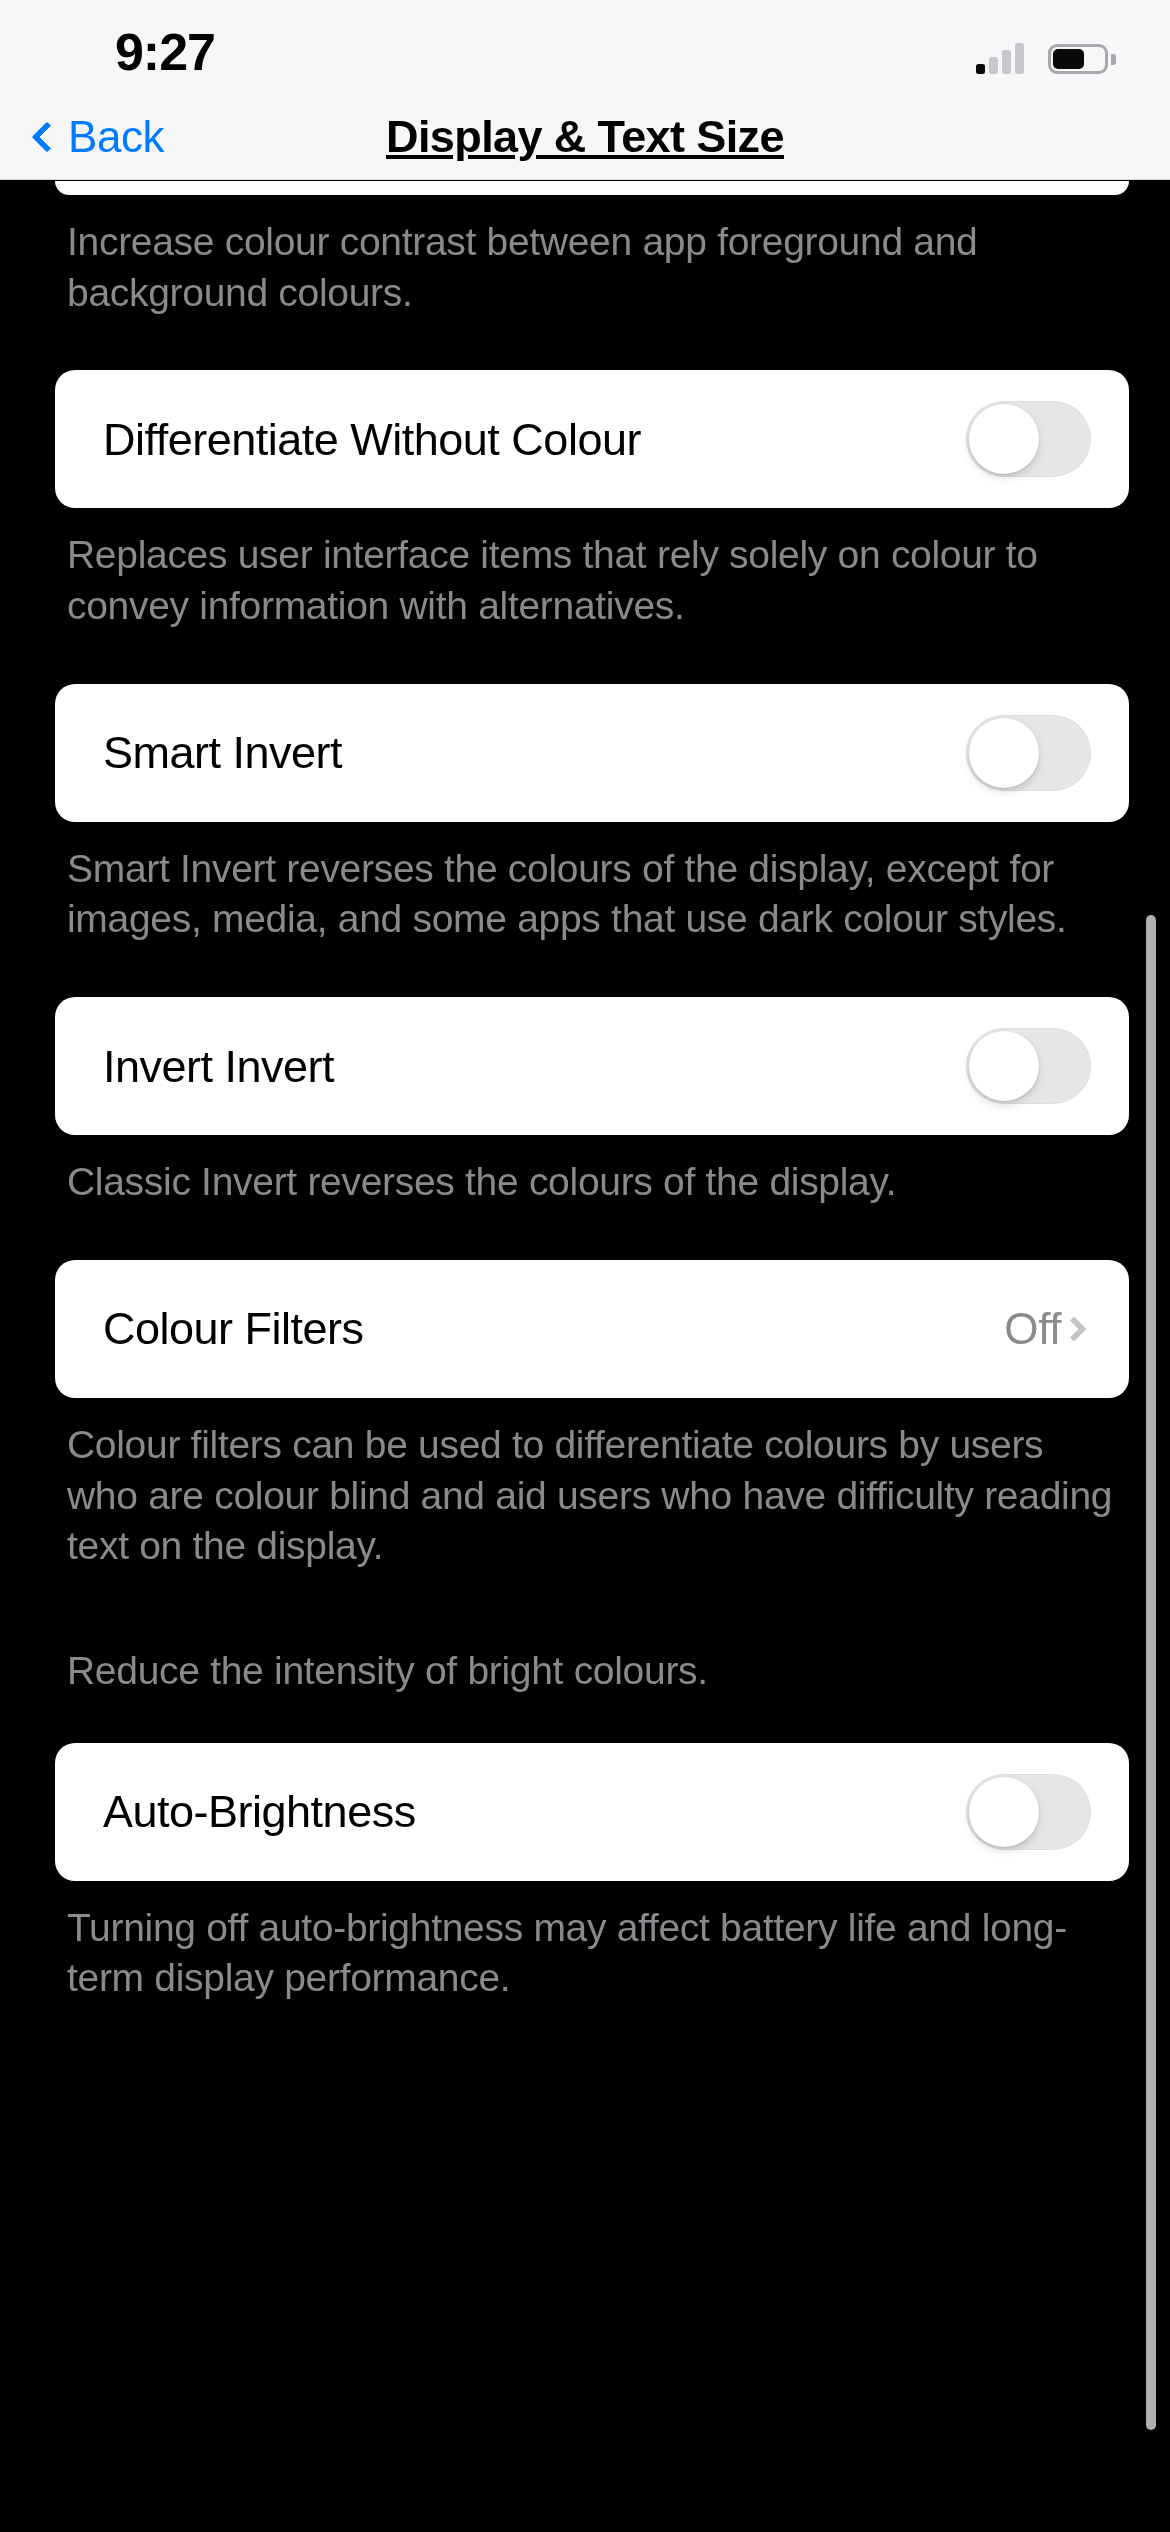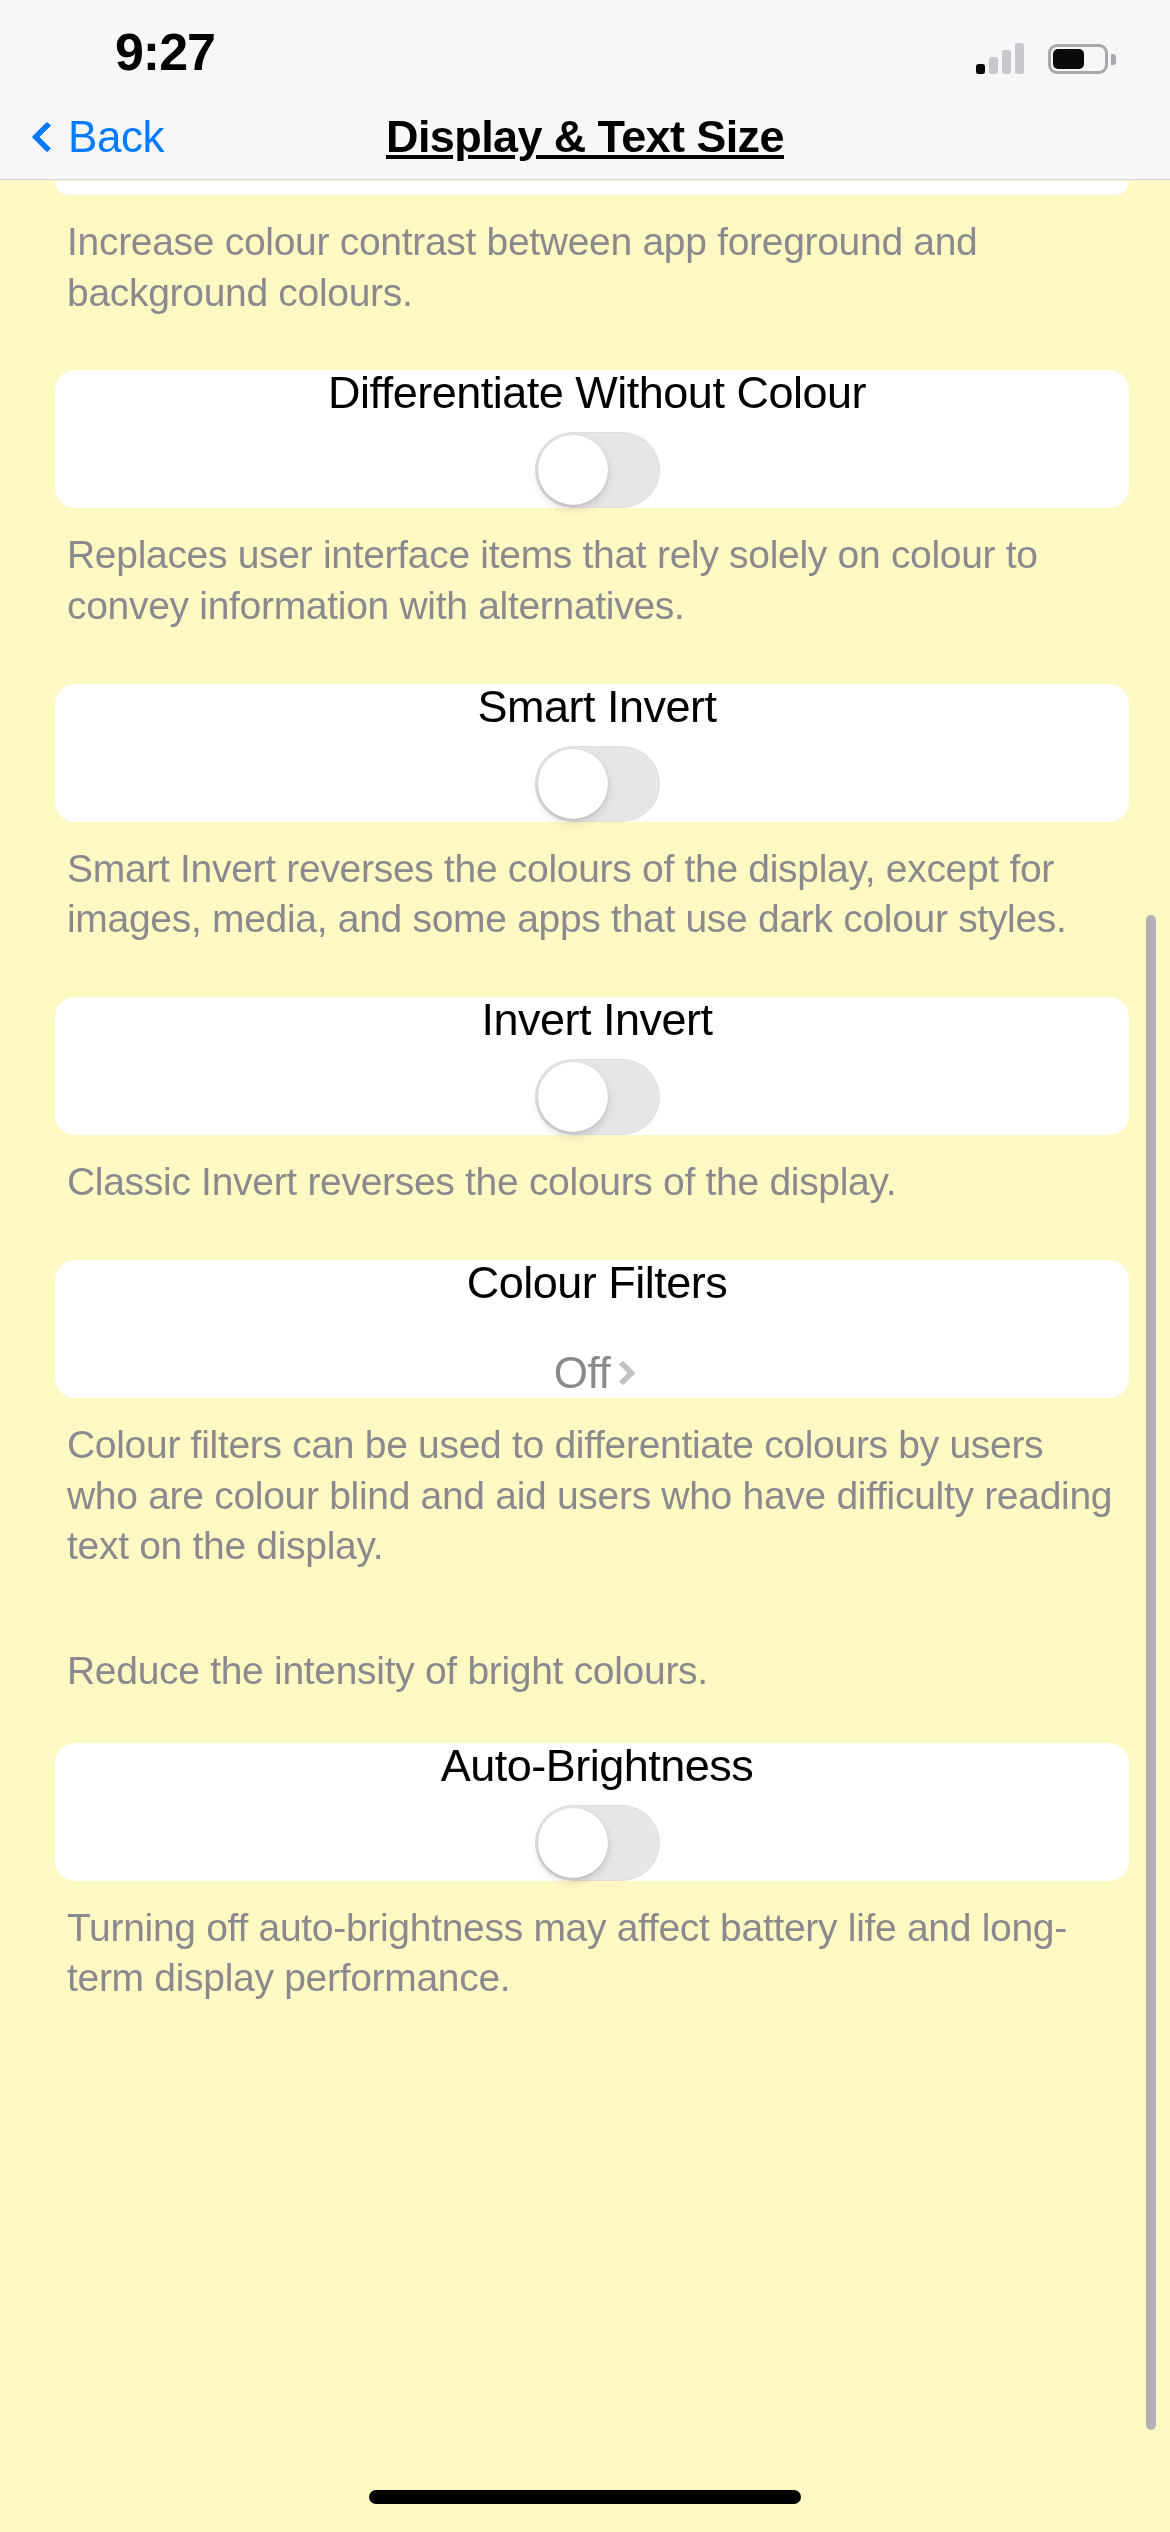--- a/index.html
+++ b/index.html
@@ -4,21 +4,21 @@
 <style>
   * { margin:0; padding:0; box-sizing:border-box; }
   html,body {
     width:1170px; height:2532px;
     background:#F2F1F6;
     font-family:"Liberation Sans", sans-serif;
     -webkit-font-smoothing:antialiased;
     overflow:hidden;
   }
 
-  .screen { position:relative; width:1170px; height:2532px; background:#fef9c3; }
+  .screen { position:relative; width:1170px; height:2532px; background:#000000; }
 
   
   .status-bar {
     position:absolute; top:0; left:0; width:1170px; height:95px;
     background:#F7F7FA;
     display:flex; align-items:center; justify-content:space-between;
     padding:0 60px 0 0;
   }
   .status-time {
     position:absolute; left:0; top:22px; width:330px;
@@ -90,21 +90,21 @@
     border-radius:20px;
   }
   .card.clipped-top {
     border-radius:0 0 20px 20px;
     height:14px;
     margin-top:0;
   }
 
   .row {
     display:flex; align-items:center; justify-content:space-between;
-    height:138px; padding:0 38px 0 48px;flex-direction:column;
+    height:138px; padding:0 38px 0 48px;
   }
   .row-label {
     font-size:45px; color:#000; letter-spacing:-0.5px; line-height:1;
   }
   .row-right { display:flex; align-items:center; gap:4px; }
   .row-value { font-size:44px; color:#8A8A8E; letter-spacing:-0.4px; }
   .disclosure {
     display:block; width:18px; height:18px;
     border-right:6px solid #C3C3C7; border-top:6px solid #C3C3C7;
     transform:rotate(45deg); border-radius:2px;

